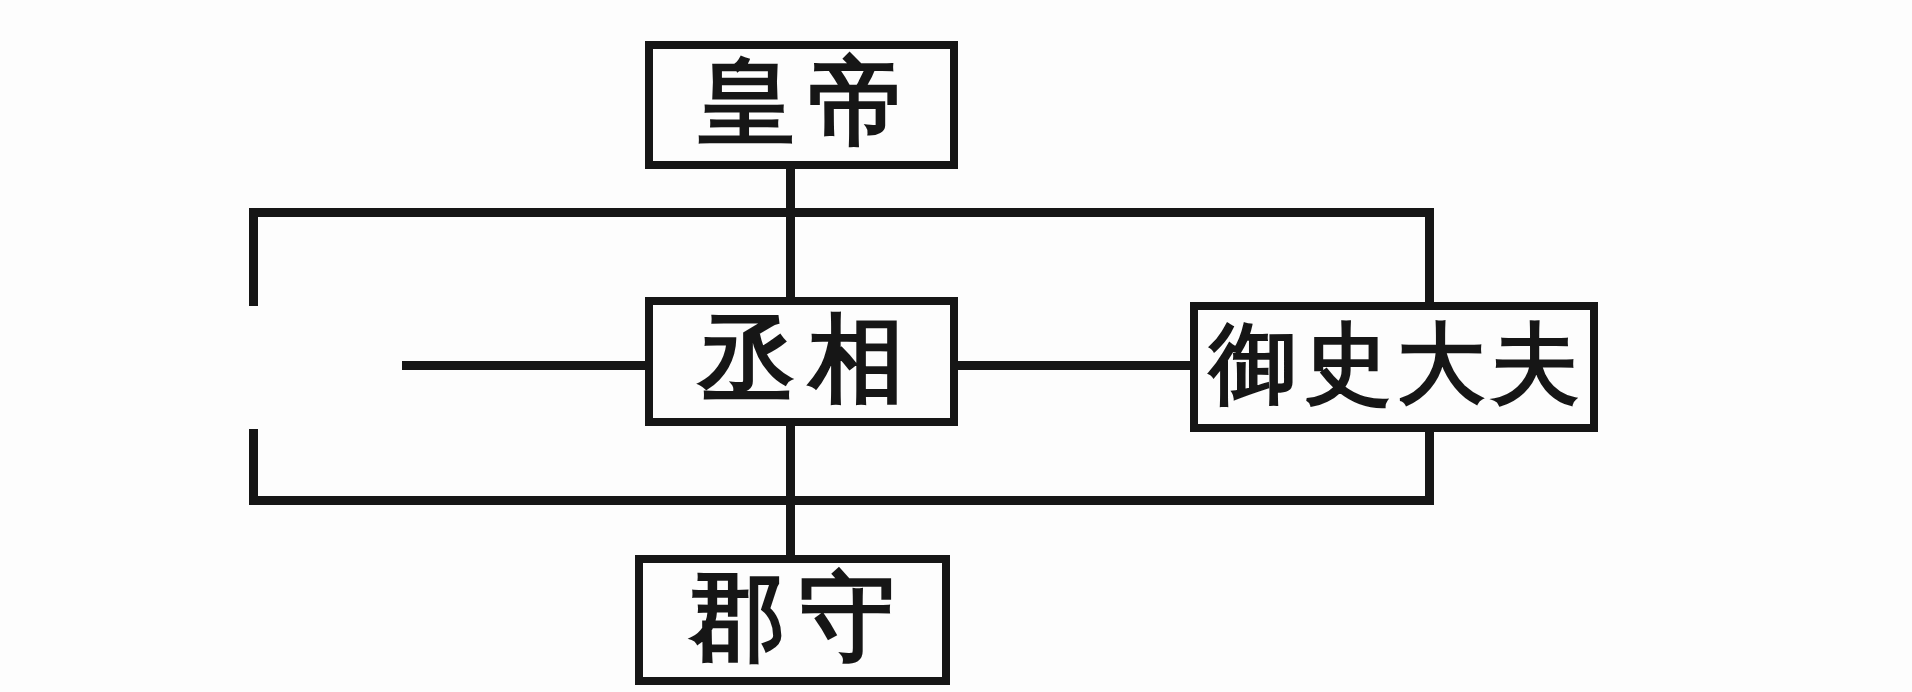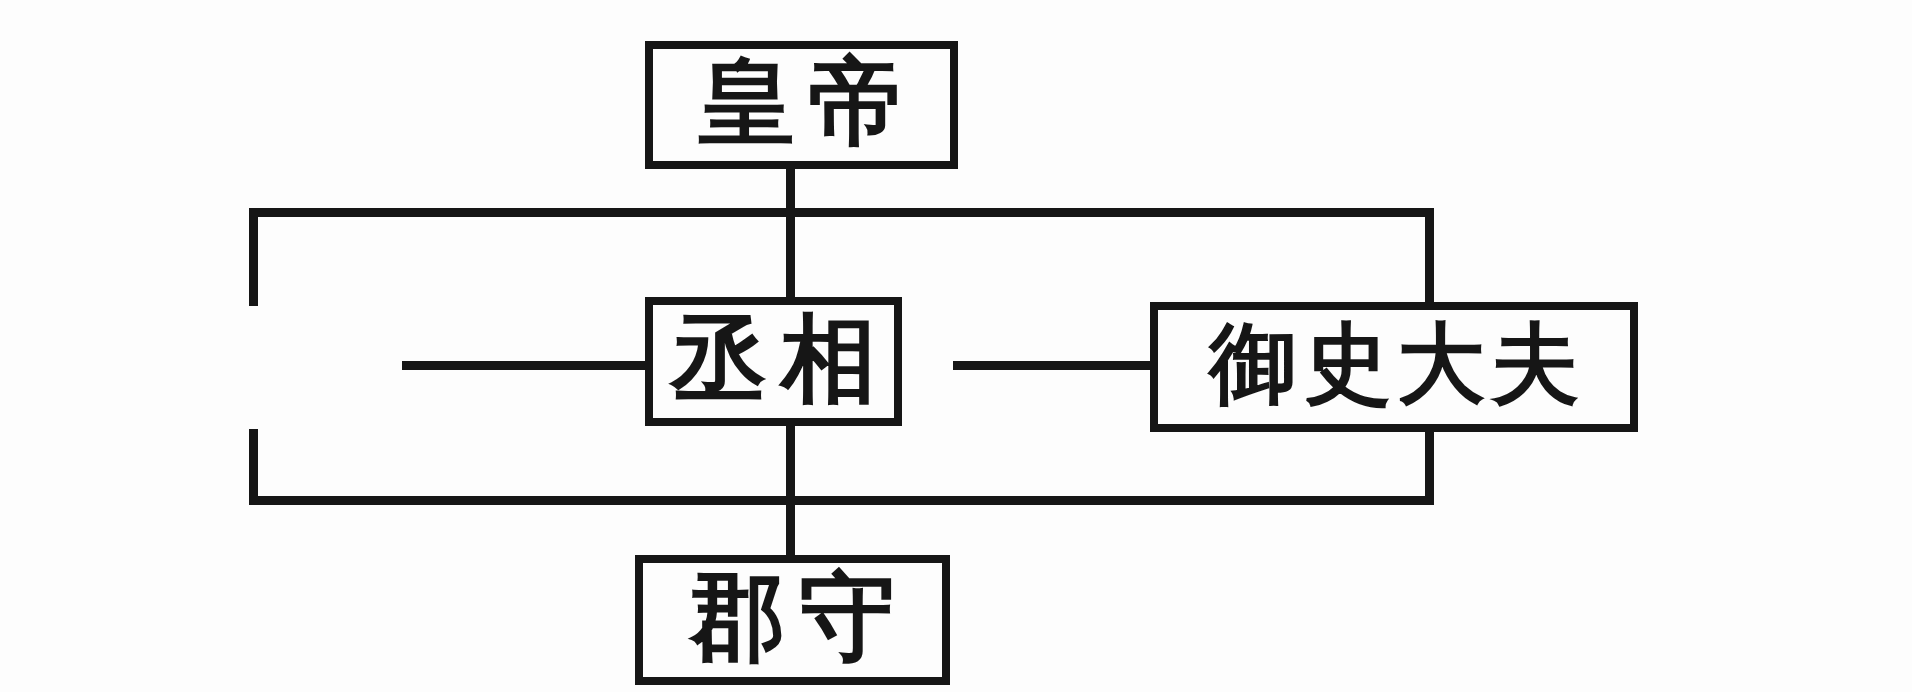--- a/index.html
+++ b/index.html
@@ -28,22 +28,22 @@
     font-weight: 600;
     z-index: 2;
   }
   .node-label {
     white-space: nowrap;
     line-height: 1;
     transform: translateY(-2px);
   }
   .node-emperor    { left: 645px; top: 41px;  width: 313px; height: 128px; font-size: 96px; letter-spacing: 14px; }
   .node-taiwei     { left: 100px; top: 302px; width: 306px; height: 130px; font-size: 96px; letter-spacing: 14px; }
-  .node-chengxiang { left: 645px; top: 297px; width: 257px; height: 129px; font-size: 96px; letter-spacing: 14px; }
-  .node-yushidafu  { left: 1150px; top: 302px; width: 488px; height: 130px; font-size: 88px; letter-spacing: 6px; }
+  .node-chengxiang { left: 645px; top: 297px; width: 313px; height: 129px; font-size: 96px; letter-spacing: 14px; }
+  .node-yushidafu  { left: 1190px; top: 302px; width: 408px; height: 130px; font-size: 88px; letter-spacing: 6px; }
   .node-junshou    { left: 635px; top: 555px; width: 315px; height: 130px; font-size: 96px; letter-spacing: 14px; }
   .node .node-label { padding-left: 14px; }
   .node-yushidafu .node-label { padding-left: 6px; }
 
   .edge {
     position: absolute;
     background: #161616;
     z-index: 1;
   }
   

